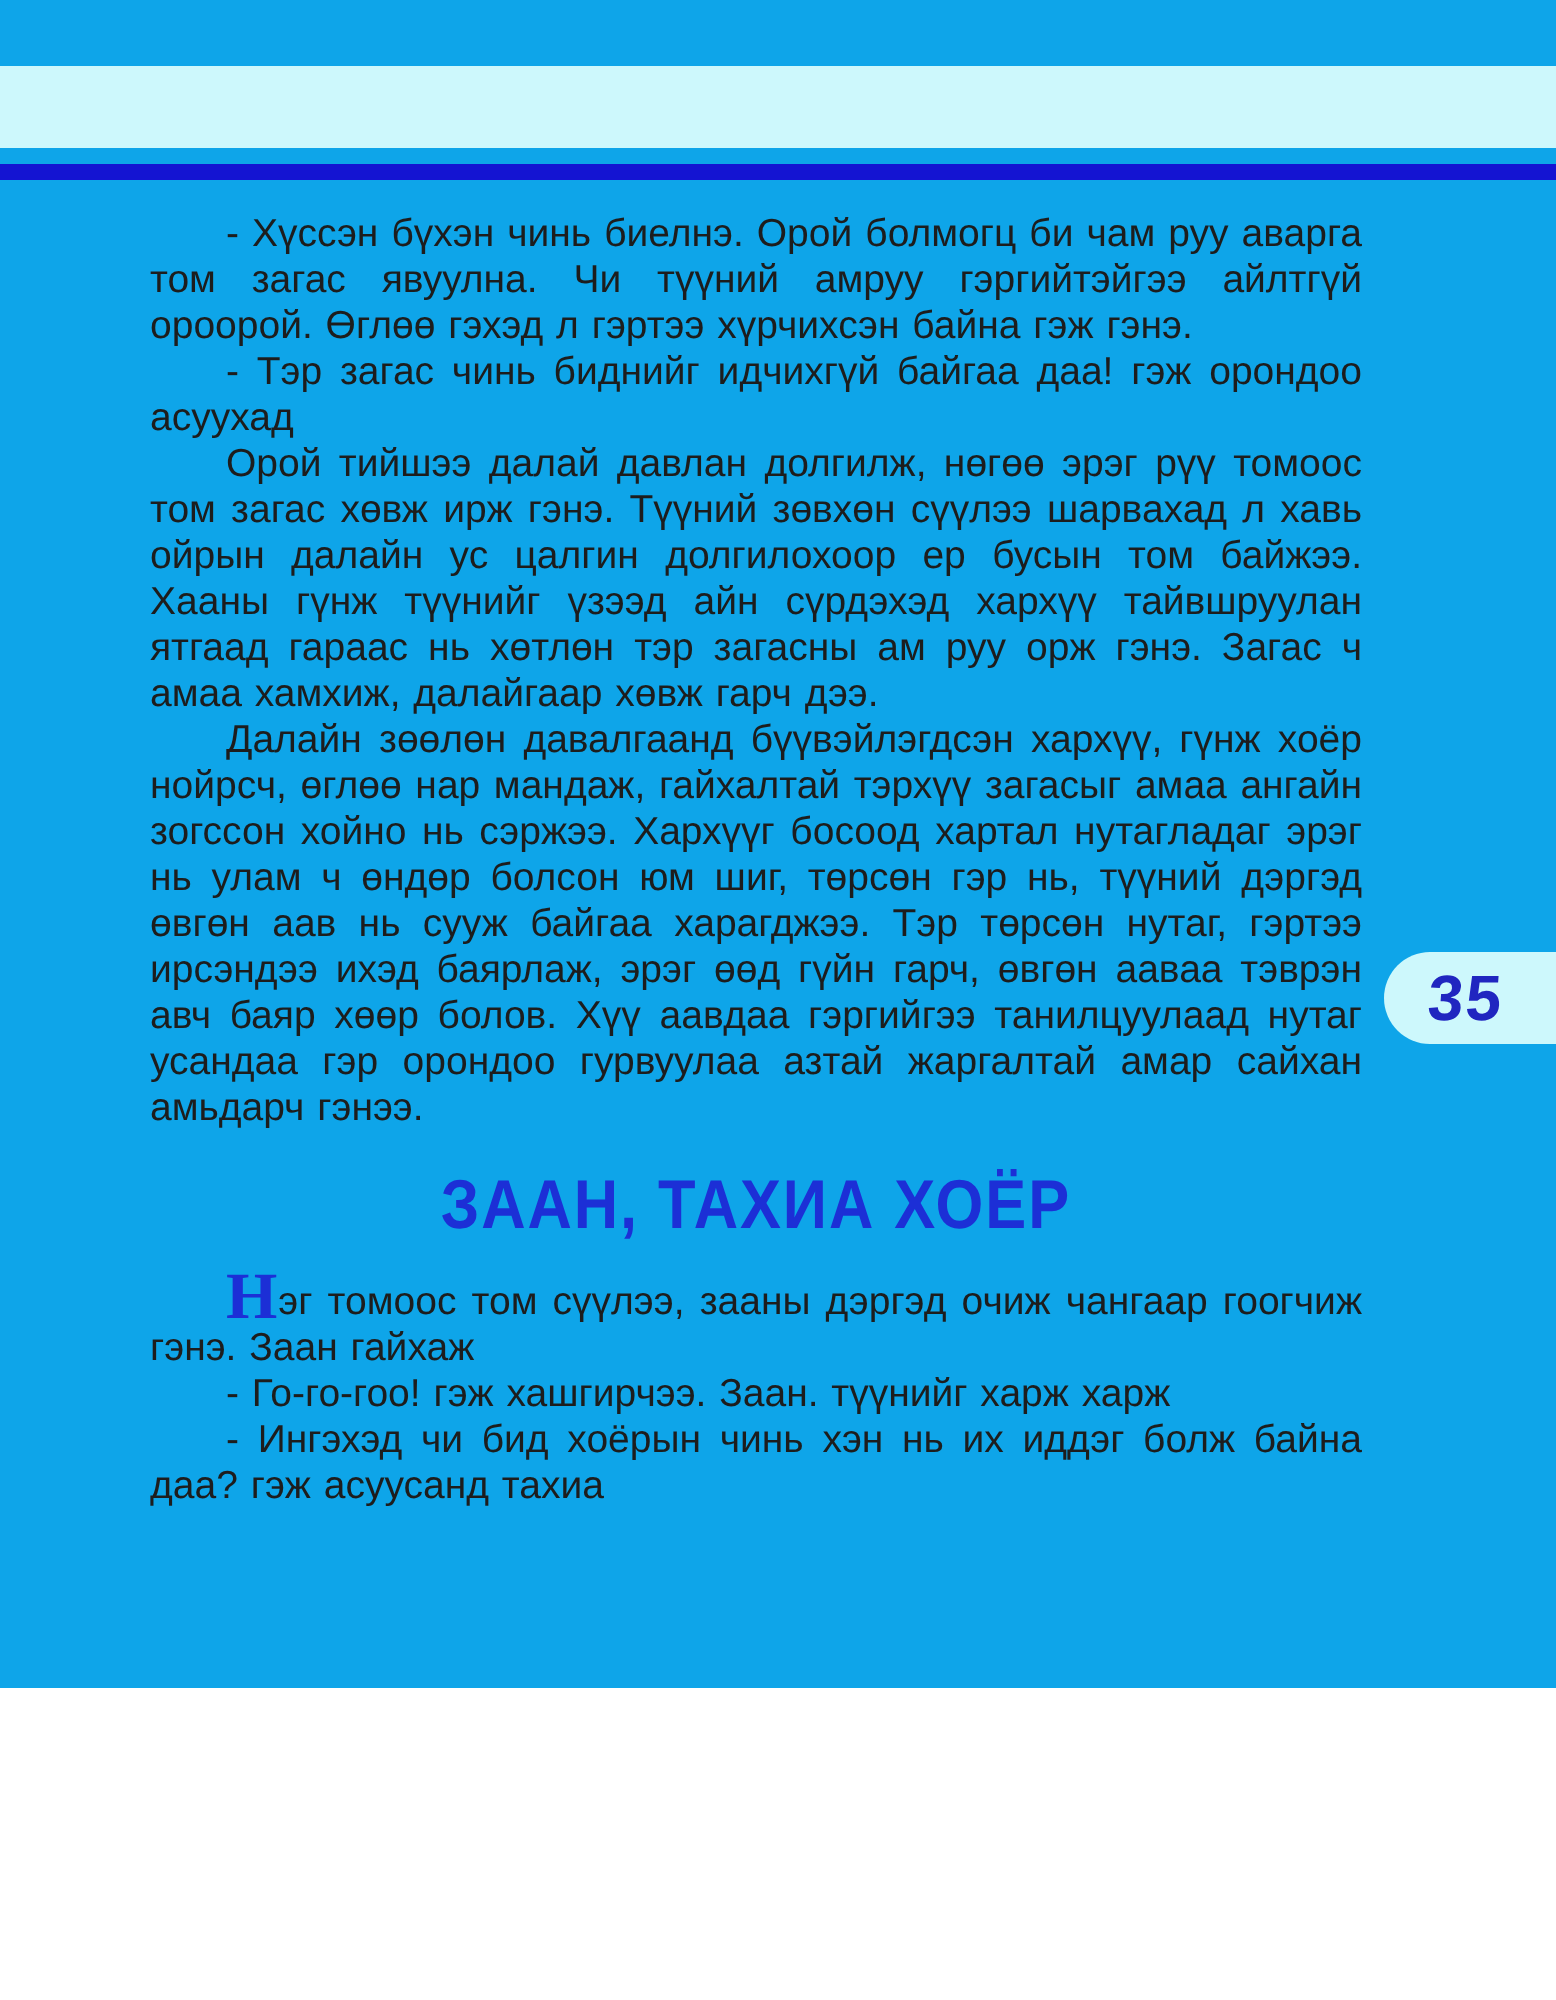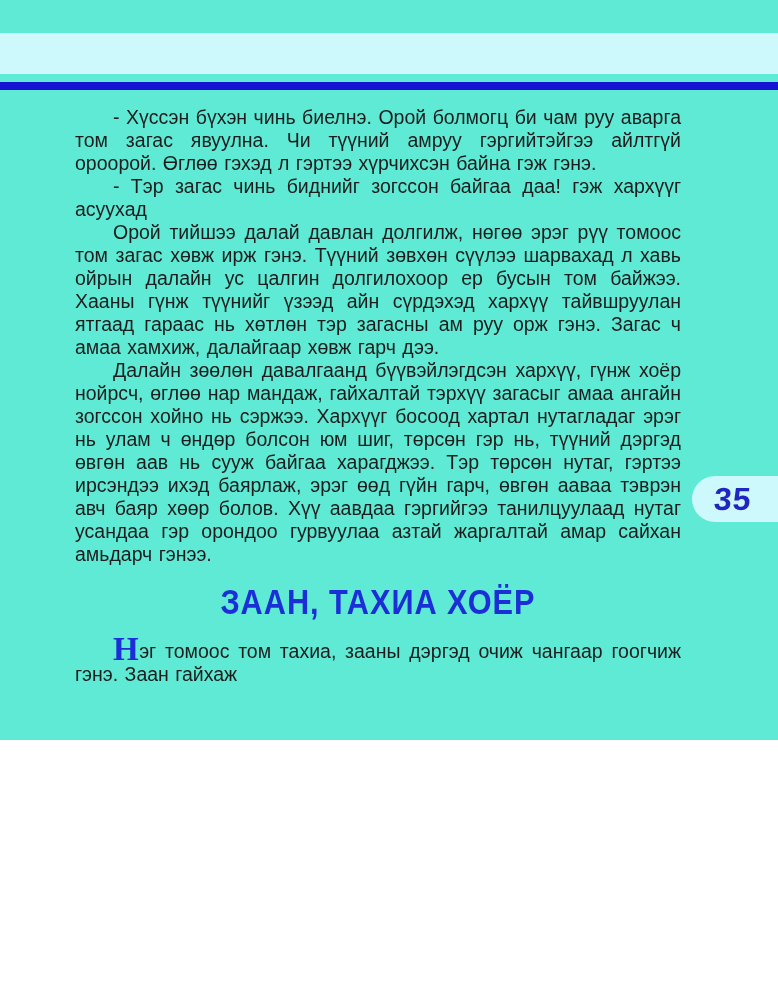--- a/index.html
+++ b/index.html
@@ -1,21 +1,21 @@
 <!DOCTYPE html>
 <html><head>
 <meta charset="utf-8">
 <style>
   * { margin: 0; padding: 0; box-sizing: border-box; }
   html, body { background: #ffffff; }
   .page {
     position: relative;
     width: 778px;
-    height: 740px;
-    background: #5eead4;
+    height: 844px;
+    background: #0ea5e9;
     overflow: hidden;
     font-family: "Liberation Sans", sans-serif;
   }
   
   .band { position: absolute; left: 0; width: 778px; background: #cdf8fc; }
   .band.top { top: 33px; height: 41px; }
   .band.bottom { top: 921px; height: 47px; }
   .rule { position: absolute; left: 0; width: 778px; background: #1414d2; }
   .rule.top { top: 82px; height: 8px; }
   .rule.bottom { top: 910px; height: 7px; }
@@ -79,27 +79,29 @@
 </head>
 <body>
 
 <div class="page">
 
   <div class="band top"></div>
   <div class="rule top"></div>
 
   <div class="content">
     <p class="body">- Хүссэн бүхэн чинь биелнэ. Орой болмогц би чам руу аварга том загас явуулна. Чи түүний амруу гэргийтэйгээ айлтгүй ороорой. Өглөө гэхэд л гэртээ хүрчихсэн байна гэж гэнэ.</p>
-    <p class="body">- Тэр загас чинь биднийг зогссон байгаа даа! гэж хархүүг асуухад</p>
+    <p class="body">- Тэр загас чинь биднийг идчихгүй байгаа даа! гэж орондоо асуухад</p>
     <p class="body">Орой тийшээ далай давлан долгилж, нөгөө эрэг рүү томоос том загас хөвж ирж гэнэ. Түүний зөвхөн сүүлээ шарвахад л хавь ойрын далайн ус цалгин долгилохоор ер бусын том байжээ. Хааны гүнж түүнийг үзээд айн сүрдэхэд хархүү тайвшруулан ятгаад гараас нь хөтлөн тэр загасны ам руу орж гэнэ. Загас ч амаа хамхиж, далайгаар хөвж гарч дээ.</p>
     <p class="body">Далайн зөөлөн давалгаанд бүүвэйлэгдсэн хархүү, гүнж хоёр нойрсч, өглөө нар мандаж, гайхалтай тэрхүү загасыг амаа ангайн зогссон хойно нь сэржээ. Хархүүг босоод хартал нутагладаг эрэг нь улам ч өндөр болсон юм шиг, төрсөн гэр нь, түүний дэргэд өвгөн аав нь сууж байгаа харагджээ. Тэр төрсөн нутаг, гэртээ ирсэндээ ихэд баярлаж, эрэг өөд гүйн гарч, өвгөн ааваа тэврэн авч баяр хөөр болов. Хүү аавдаа гэргийгээ танилцуулаад нутаг усандаа гэр орондоо гурвуулаа азтай жаргалтай амар сайхан амьдарч гэнээ.</p>
 
     <div class="story-title">ЗААН, ТАХИА ХОЁР</div>
 
-    <p class="body"><span class="drop-cap">Н</span><span>эг томоос том тахиа, зааны дэргэд очиж чангаар гоогчиж гэнэ. Заан гайхаж</span></p>
+    <p class="body"><span class="drop-cap">Н</span><span>эг томоос том сүүлээ, зааны дэргэд очиж чангаар гоогчиж гэнэ. Заан гайхаж</span></p>
+    <p class="body">- Го-го-гоо! гэж хашгирчээ. Заан. түүнийг харж харж</p>
+    <p class="body">- Ингэхэд чи бид хоёрын чинь хэн нь их иддэг болж байна даа? гэж асуусанд тахиа</p>
   </div>
 
   <div class="page-tab">
     <span class="page-num">35</span>
   </div>
 
   <div class="rule bottom"></div>
   <div class="band bottom"></div>
 
 </div>

